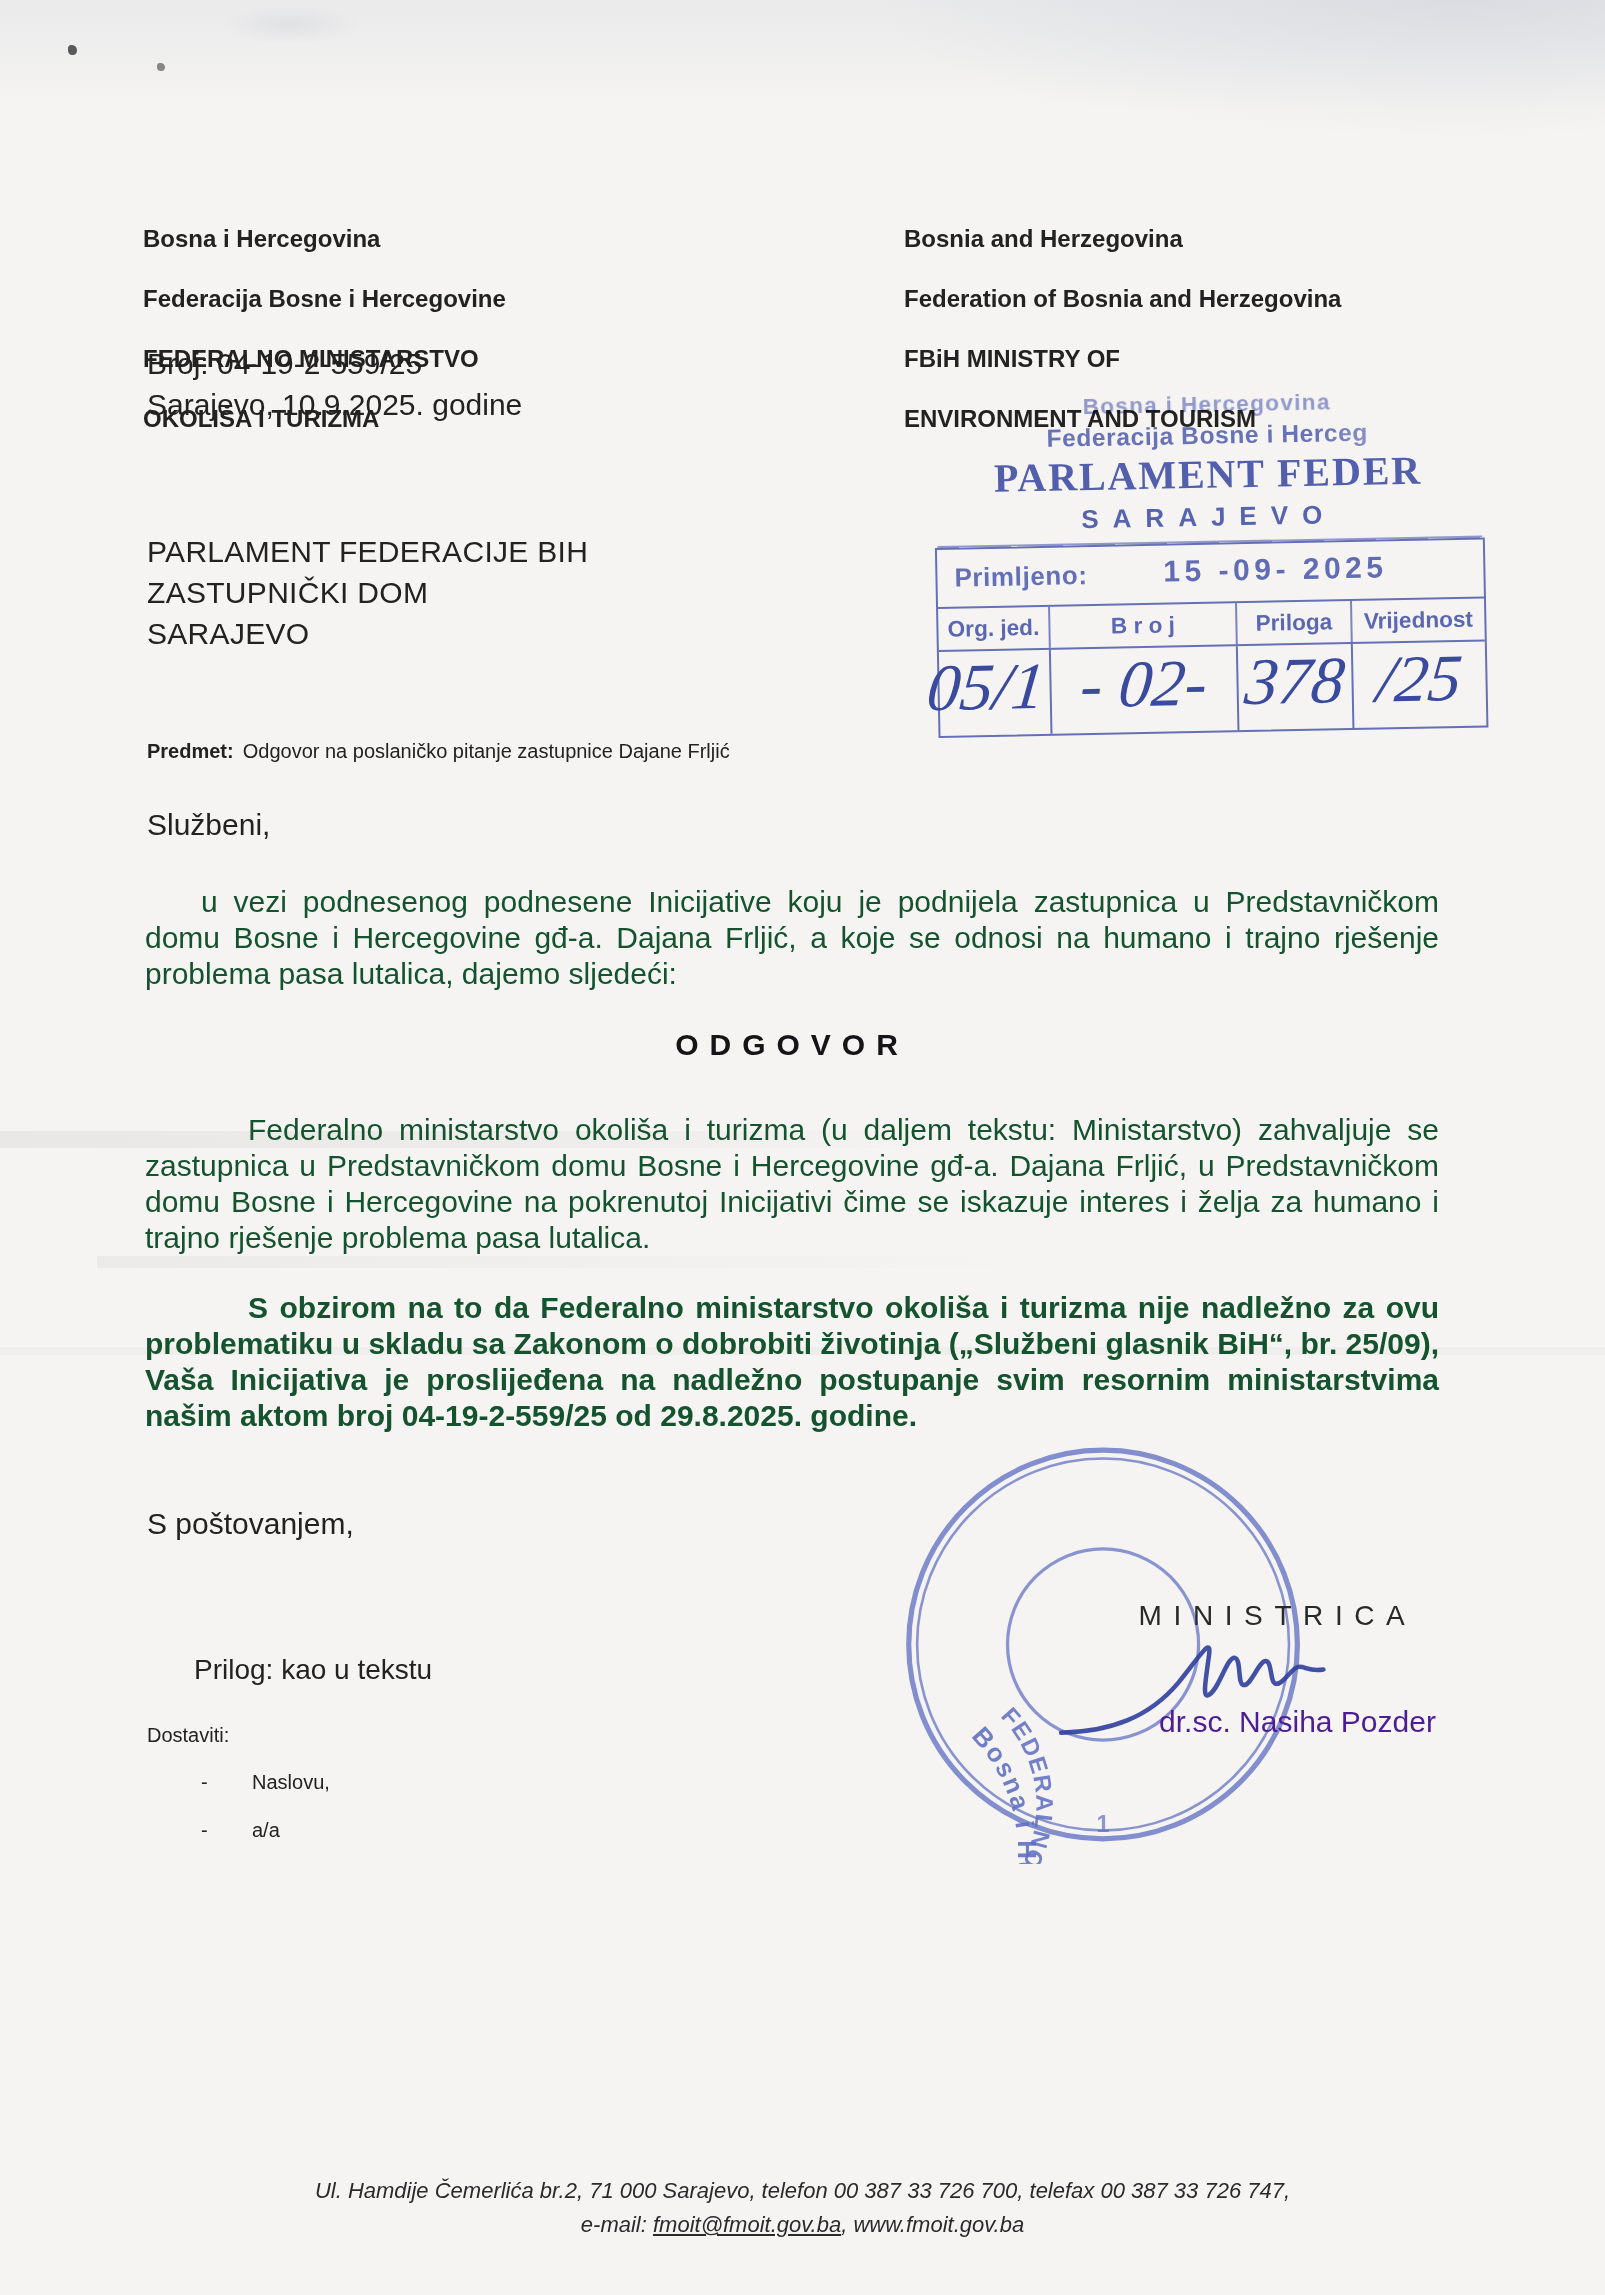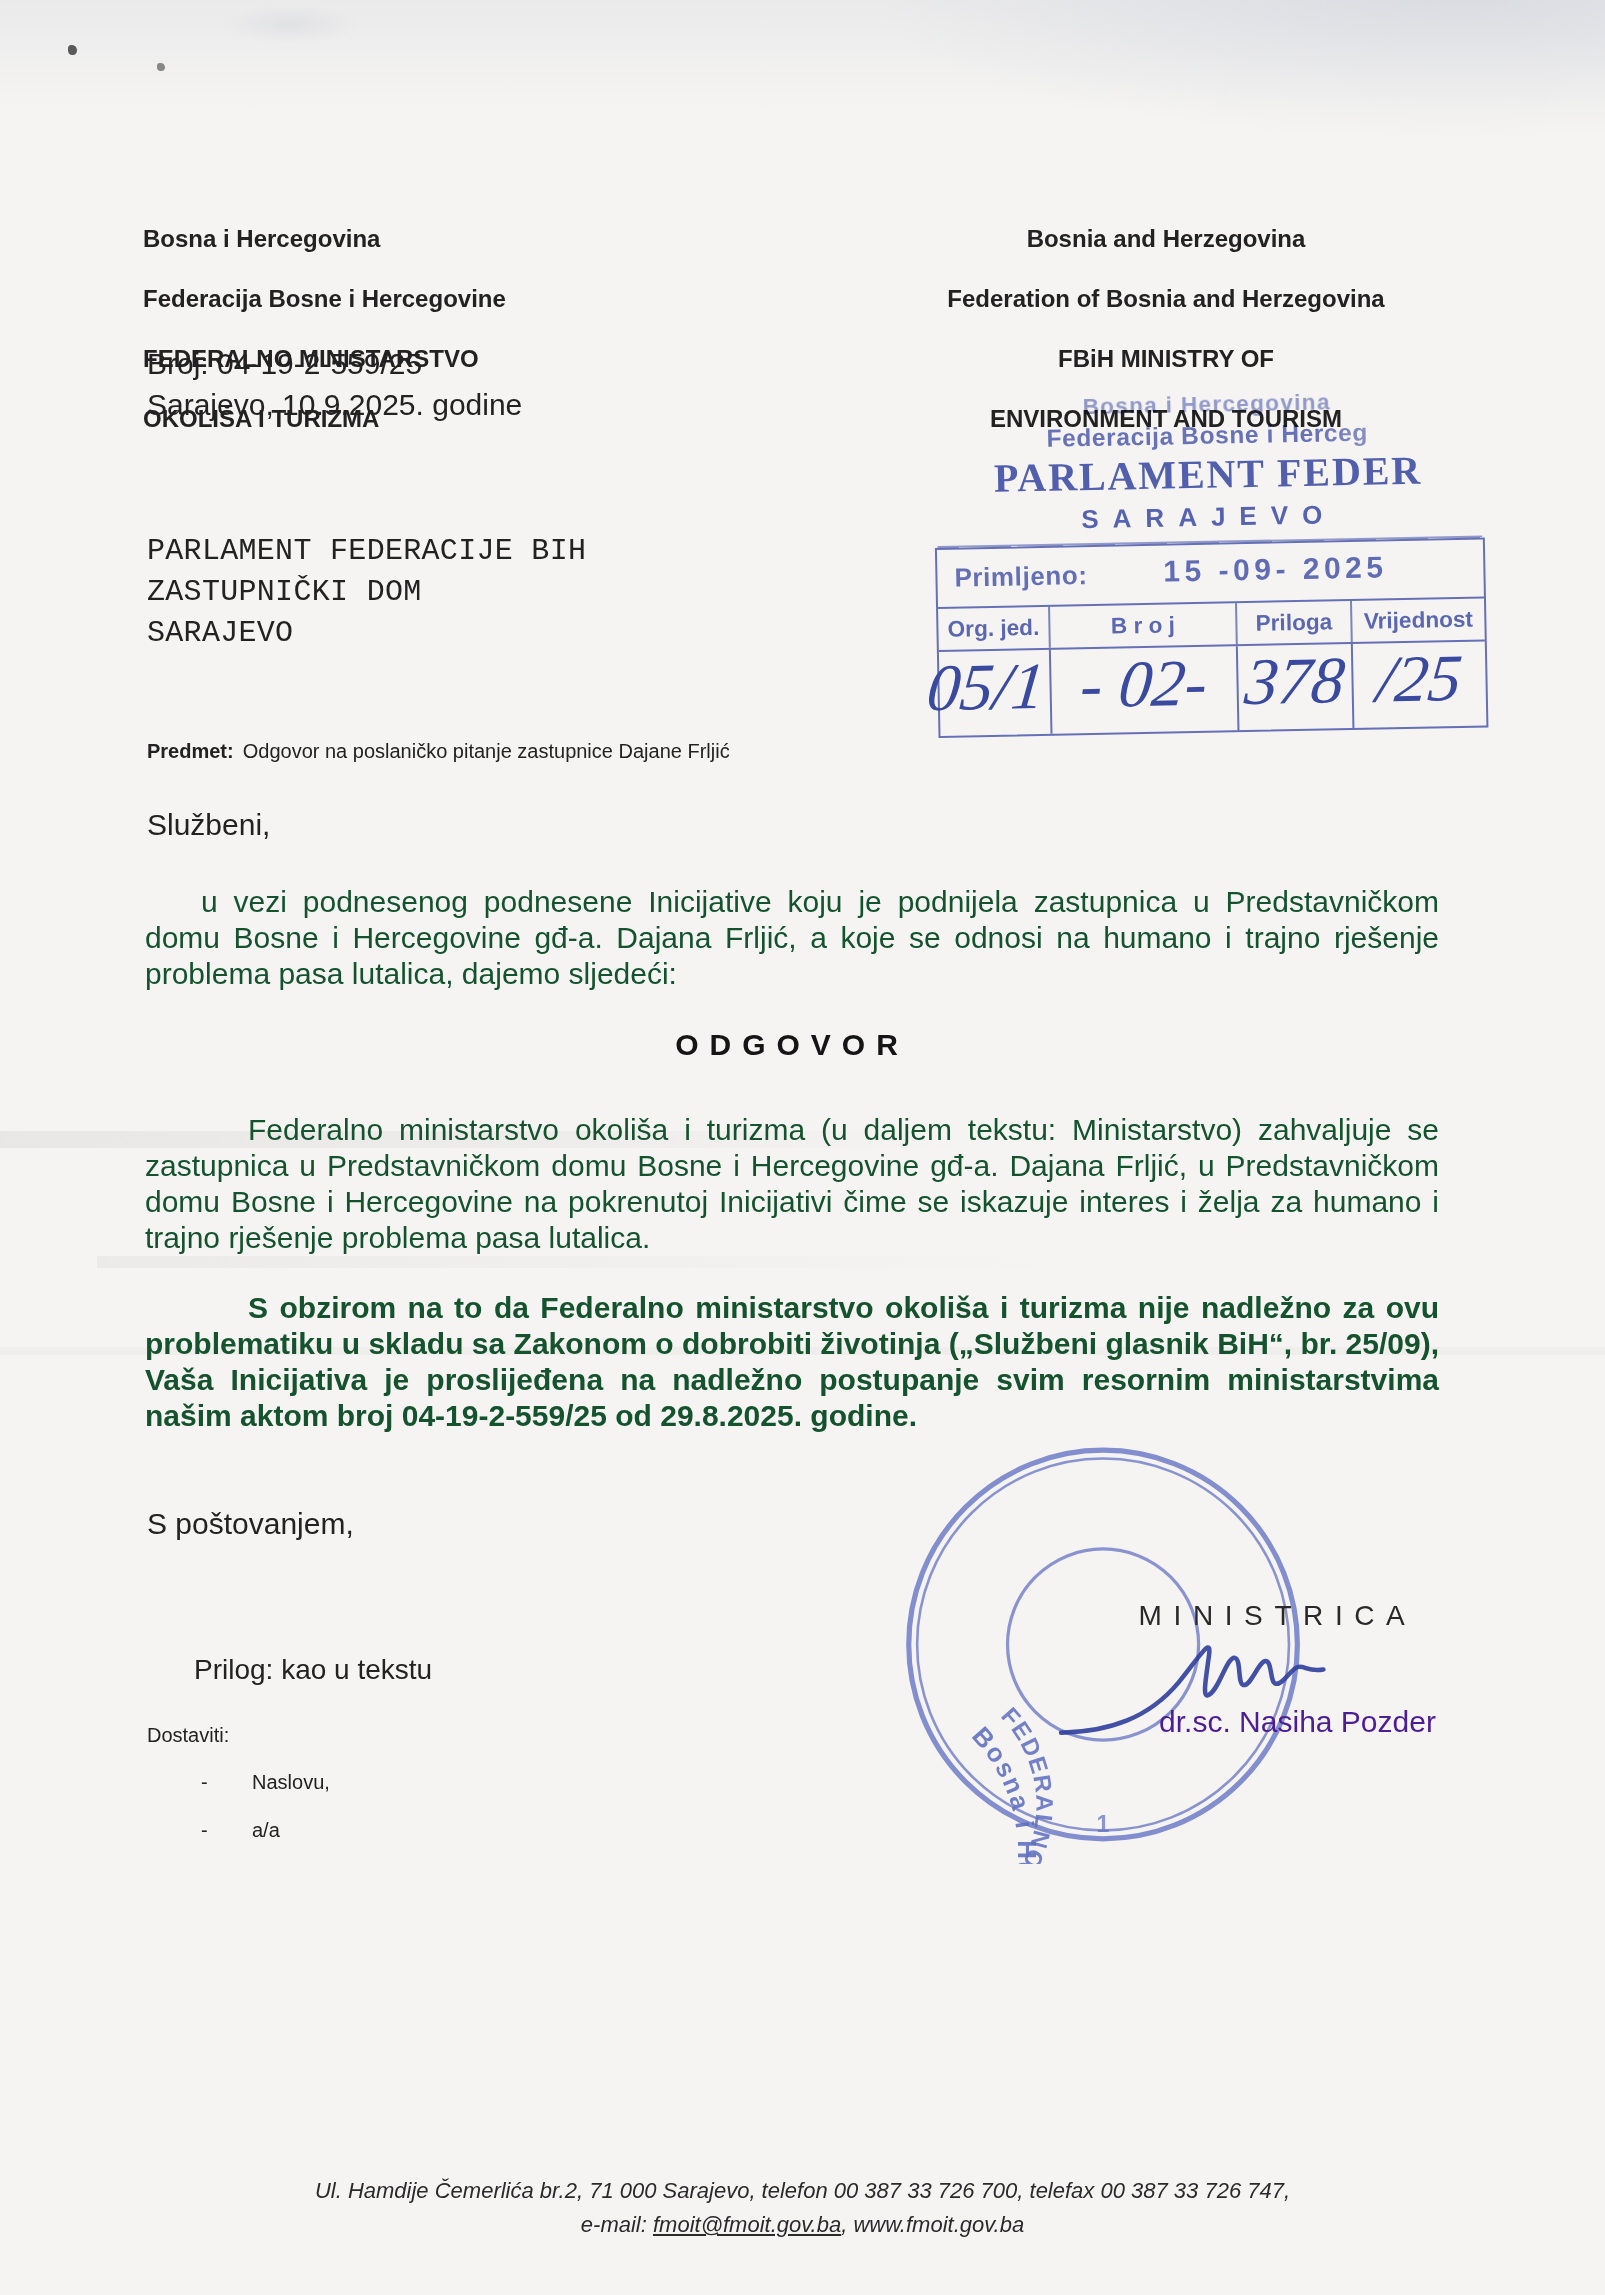--- a/index.html
+++ b/index.html
@@ -22,24 +22,24 @@
   .speck{background:#5a5a5a;border-radius:40% 60% 50% 50%;}
   .streak1{left:0;top:1131px;width:968px;height:17px;
     background:linear-gradient(90deg, rgba(120,120,125,.10), rgba(120,120,125,.06) 60%, rgba(120,120,125,0));}
   .streak2{left:97px;top:1256px;width:968px;height:11.6px;
     background:linear-gradient(90deg, rgba(120,120,125,.08), rgba(120,120,125,0));}
   .streak3{left:0;top:1347px;width:1605px;height:7.7px;background:rgba(130,130,135,.05);}
 
   
   .lh{font-size:24px;line-height:30px;font-weight:bold;white-space:pre-line;}
   .lh-left{left:143px;top:194px;}
-  .lh-right{left:904px;top:194px;width:524px;text-align:center;}
+  .lh-right{left:904px;top:194px;width:524px;text-align:left;}
 
   .ref{left:147px;top:343px;font-size:30px;line-height:41px;}
-  .recipient{left:147px;top:531px;font-size:30px;line-height:41px;letter-spacing:0.3px;font-family:Liberation Mono, monospace;}
+  .recipient{left:147px;top:531px;font-size:30px;line-height:41px;letter-spacing:0.3px;}
 
   .subject{left:147px;top:740px;font-size:20px;}
   .subject b{margin-right:9px;}
   .salutation{left:147px;top:808px;font-size:30px;}
 
   .para{left:145px;width:1294px;font-size:30px;line-height:36px;
     text-align:justify;color:#14532d;}
   .p1{top:884px;text-indent:56px;}
   .heading{left:145px;top:1028px;width:1294px;text-align:center;
     font-size:30px;font-weight:bold;letter-spacing:11px;color:#151517;}

